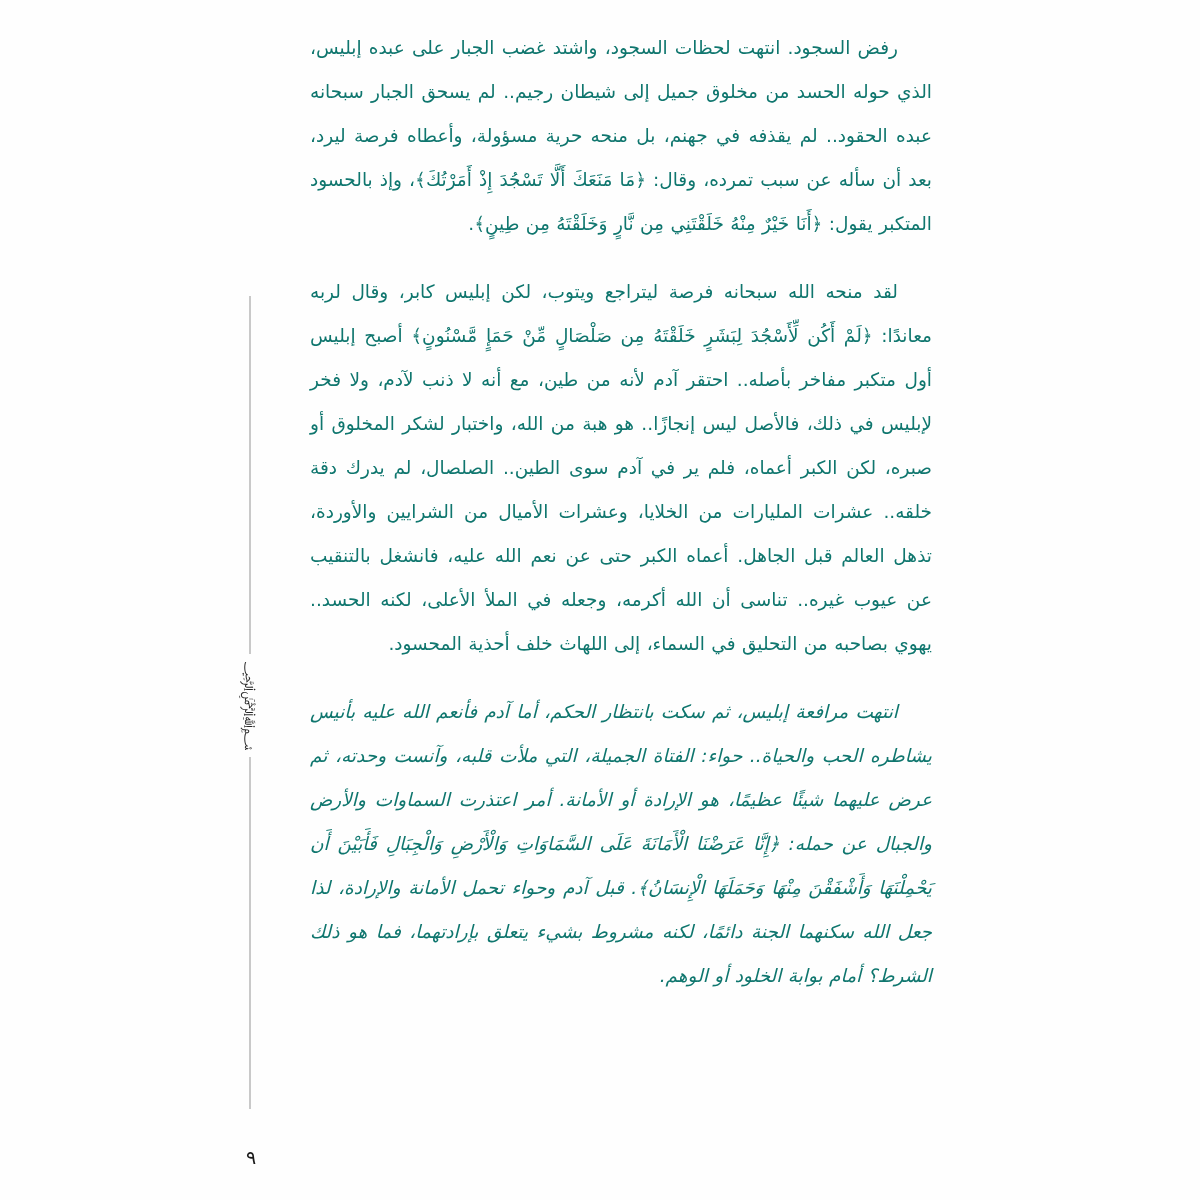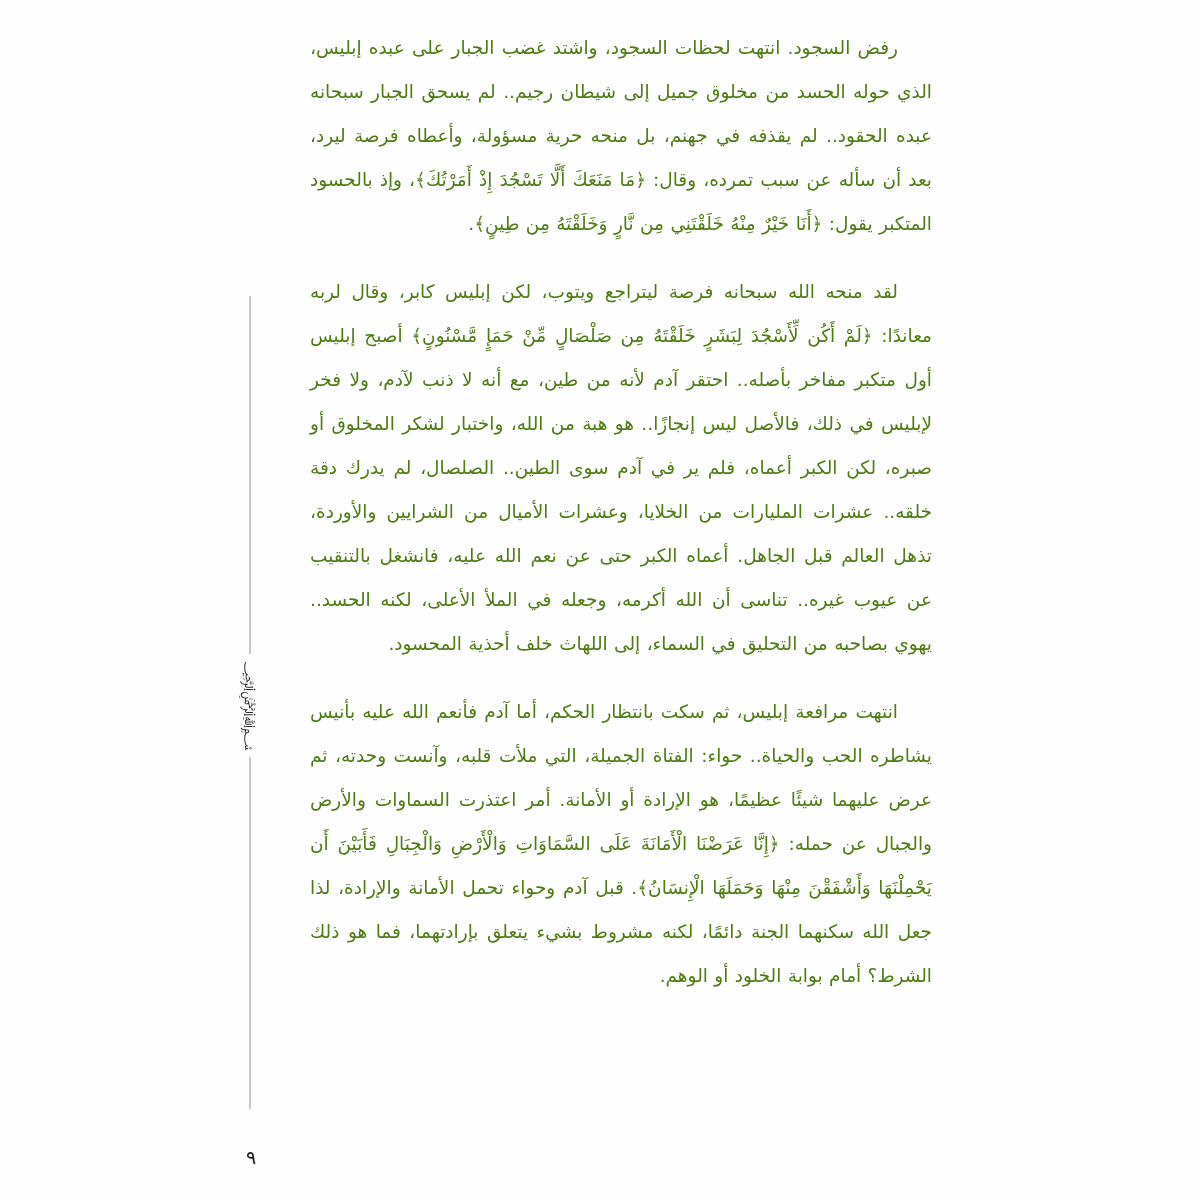--- a/index.html
+++ b/index.html
@@ -55,35 +55,36 @@
 
   
   .text-column {
     position: absolute;
     top: 26px;
     right: 268px;
     width: 622px;
     direction: rtl;
     text-align: justify;
     text-align-last: justify;
-    color: #4d7c0f;
+    color: #0f766e;
     font-family: "DejaVu Sans", sans-serif;
   }
 
   p.para {
     margin: 0 0 24px 0;
     font-size: 18.5px;
     line-height: 44px;
     text-indent: 34px;
     text-align: justify;
     text-align-last: justify;
     word-spacing: 0.5px;
   }
   p.para.last {
     margin-bottom: 0;
+    font-style: italic;
   }
   
   p.para.ragged {
     text-align-last: right;
   }
 
   
   .page-number {
     position: absolute;
     left: 246px;

